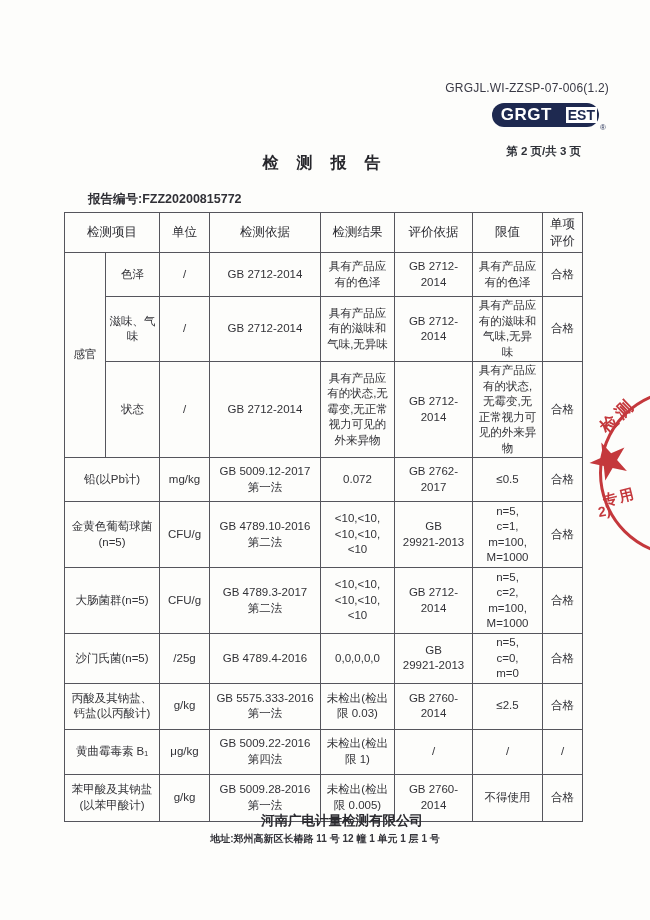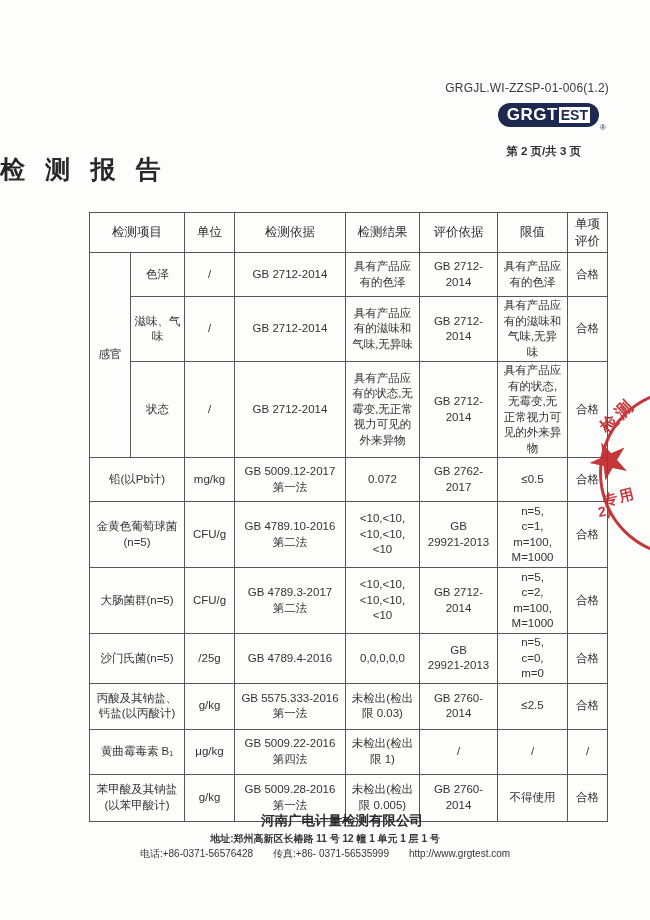--- a/index.html
+++ b/index.html
@@ -4,30 +4,30 @@
 <style>
   html,body{margin:0;padding:0;}
   .page{
     position:relative;width:650px;height:920px;background:#fdfdfb;
     overflow:hidden;
     font-family:"Liberation Sans","DejaVu Sans",sans-serif;
     color:#303036;
   }
   .doc-code{position:absolute;top:81px;right:41px;font-size:12px;letter-spacing:0.2px;color:#3a3a46;}
   .logo{position:absolute;top:103px;right:51px;background:#1e2950;border-radius:15px;
-        padding:3px 9px 4px 9px;display:inline-flex;align-items:center;line-height:1;}
+        padding:3px 2px 4px 9px;display:inline-flex;align-items:center;line-height:1;}
   .logo-bold{color:#ffffff;font-weight:bold;font-size:17px;letter-spacing:0.5px;}
-  .logo-est{background:#ffffff;color:#1e2950;font-weight:bold;font-size:14px;padding:1px 2px;margin-left:1px;}
+  .logo-est{background:#ffffff;color:#1e2950;font-weight:bold;font-size:14px;padding:1px 2px;margin-left:14px;}
   .logo-reg{position:absolute;right:-7px;bottom:-5px;color:#1e2950;font-size:8px;}
   .page-info{position:absolute;top:144px;right:69px;font-size:11.5px;color:#2e3138;font-weight:bold;}
-  .title{position:absolute;top:153px;left:0;width:100%;
+  .title{position:absolute;top:153px;left:0;width:100%;text-align:center;
          font-family:"Liberation Serif","DejaVu Serif",serif;
-         font-size:25px;font-weight:bold;letter-spacing:7px;color:#26262b;}
+         font-size:16px;font-weight:bold;letter-spacing:7px;color:#26262b;}
   .report-no{position:absolute;top:191px;left:88px;font-size:12.5px;font-weight:bold;color:#303036;}
-  .report-table{position:absolute;top:212px;left:89px;width:518px;border-collapse:collapse;table-layout:fixed;}
+  .report-table{position:absolute;top:212px;left:64px;width:518px;border-collapse:collapse;table-layout:fixed;}
   .report-table td,.report-table th{
     border:1px solid #55555c;text-align:center;vertical-align:middle;
     font-weight:normal;font-size:11.5px;line-height:1.35;padding:1px 2px;
     white-space:pre-line;color:#323237;overflow:hidden;
   }
   .report-table th{font-size:12.5px;color:#2c2c32;}
   .footer{position:absolute;left:0;width:650px;text-align:center;}
   .footer-company{top:812px;font-size:13.5px;font-weight:bold;color:#2b2b30;}
   .footer-address{top:832px;font-size:10px;color:#35353b;font-weight:bold;}
   .footer-contact{top:847px;font-size:10px;color:#35353b;}
@@ -44,32 +44,33 @@
               transform:rotate(-14deg);letter-spacing:2px;
               font-family:"Liberation Serif","DejaVu Serif",serif;}
   .stamp-text-bot{position:absolute;left:598px;top:503px;color:#c0282c;font-size:14px;font-weight:bold;
               transform:rotate(-10deg);}
 </style>
 </head>
 <body>
 
 <div class="page">
 
-  <div class="doc-code">GRGJL.WI-ZZSP-01-006(1.2)</div>
+  <div class="doc-code">GRGJL.WI-ZZSP-07-006(1.2)</div>
 
   <div class="logo">
     <span class="logo-bold">GRGT</span>
     <span class="logo-est">EST</span>
     <span class="logo-reg">®</span>
   </div>
 
   <div class="page-info">第 2 页/共 3 页</div>
 
   <div class="title">检 测 报 告</div>
 
+  <div class="report-no">报告编号:FZZ20200815772</div>
 
   <table class="report-table">
     <colgroup>
       <col style="width:41px">
         <col style="width:54px">
         <col style="width:50px">
         <col style="width:111px">
       <col style="width:74px">
         <col style="width:78px">
         <col style="width:70px">
@@ -226,15 +227,14 @@
   <div class="stamp">
     <div class="stamp-ring"></div>
     <div class="stamp-star">★</div>
     <div class="stamp-text-top">检测</div>
     <div class="stamp-text-mid">专用</div>
     <div class="stamp-text-bot">2)</div>
   </div>
 
   <div class="footer footer-company" style="position:absolute;margin-left:17px;">河南广电计量检测有限公司</div>
   <div class="footer footer-address" style="position:absolute;">地址:郑州高新区长椿路 11 号 12 幢 1 单元 1 层 1 号</div>
-  <div class="footer footer-contact" style="position:absolute;">电话:+86-0371-56576428　　传真:+86- 0371-56535999　　http://www.grgtest.com</div>
 
 </div>
 
 </body></html>

